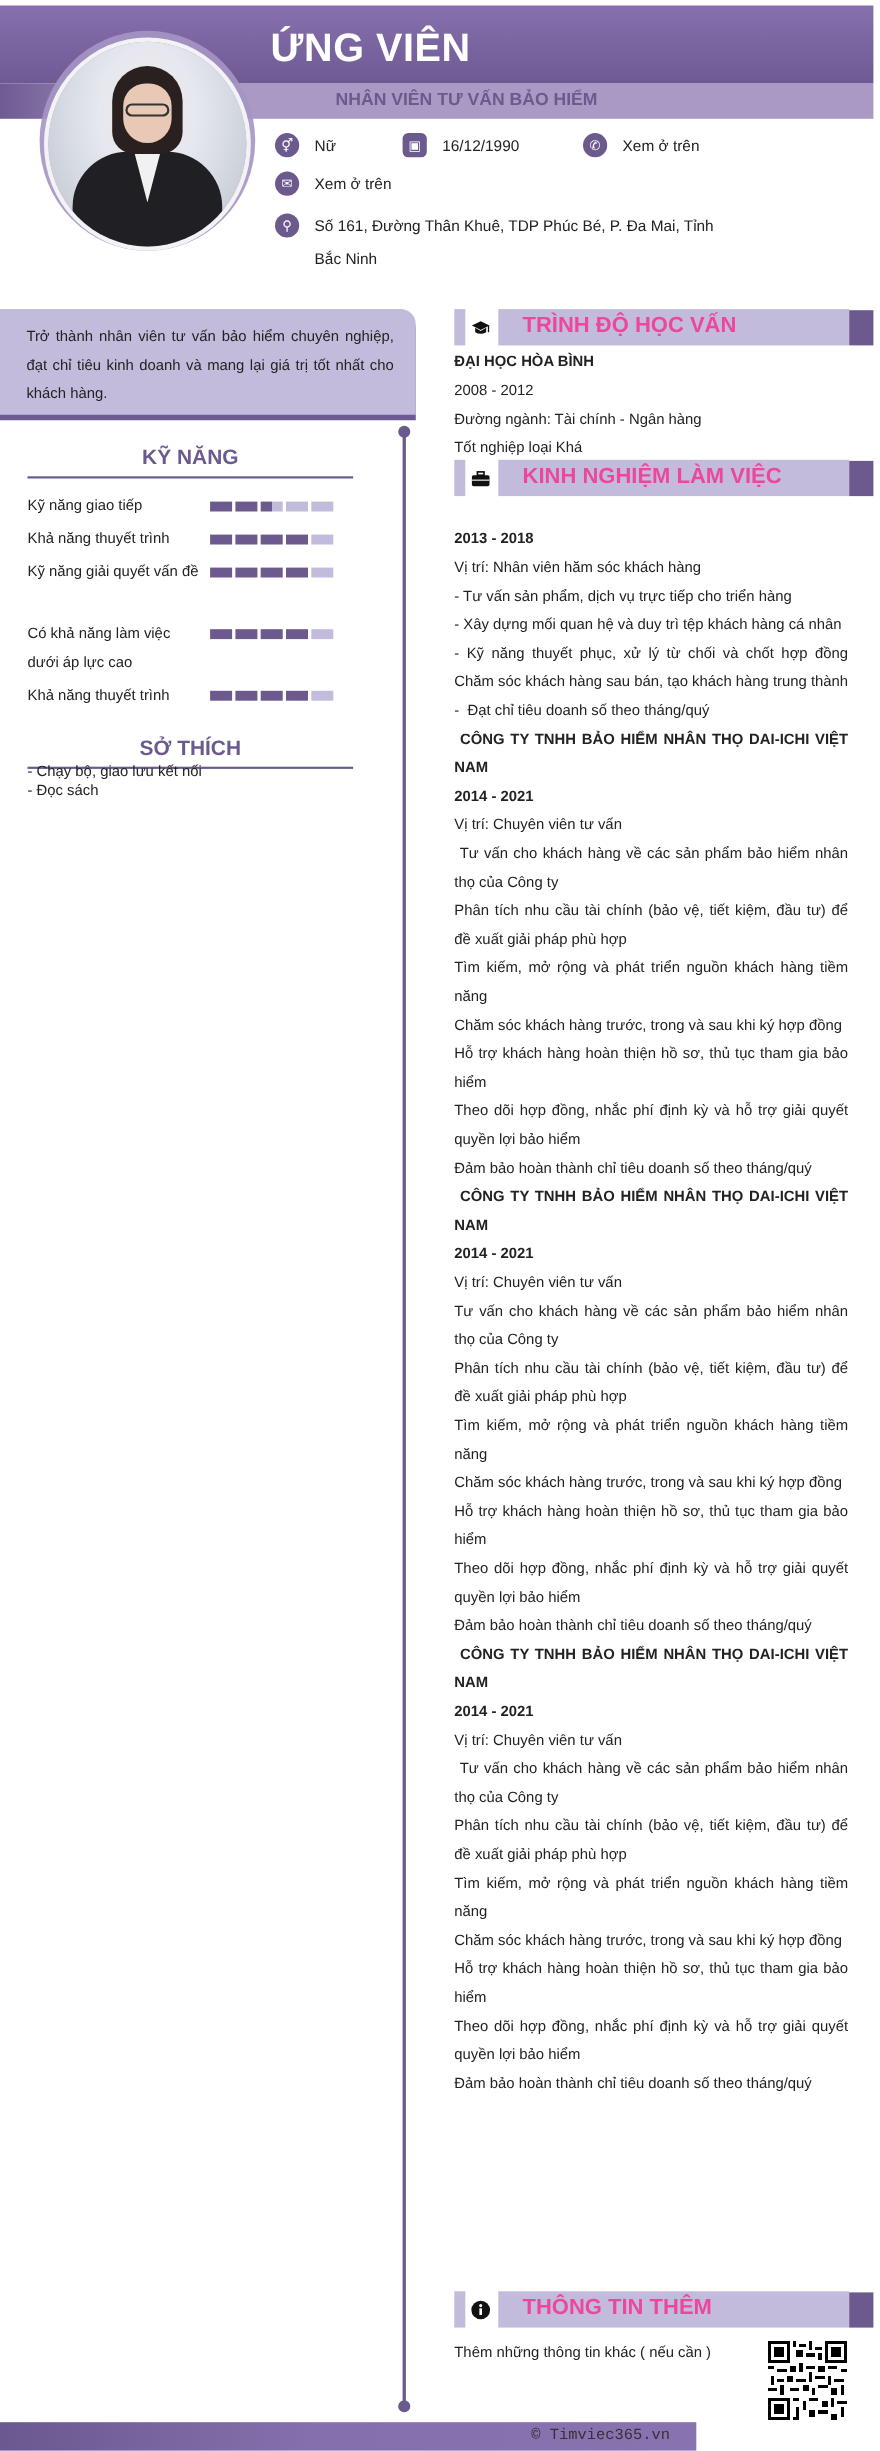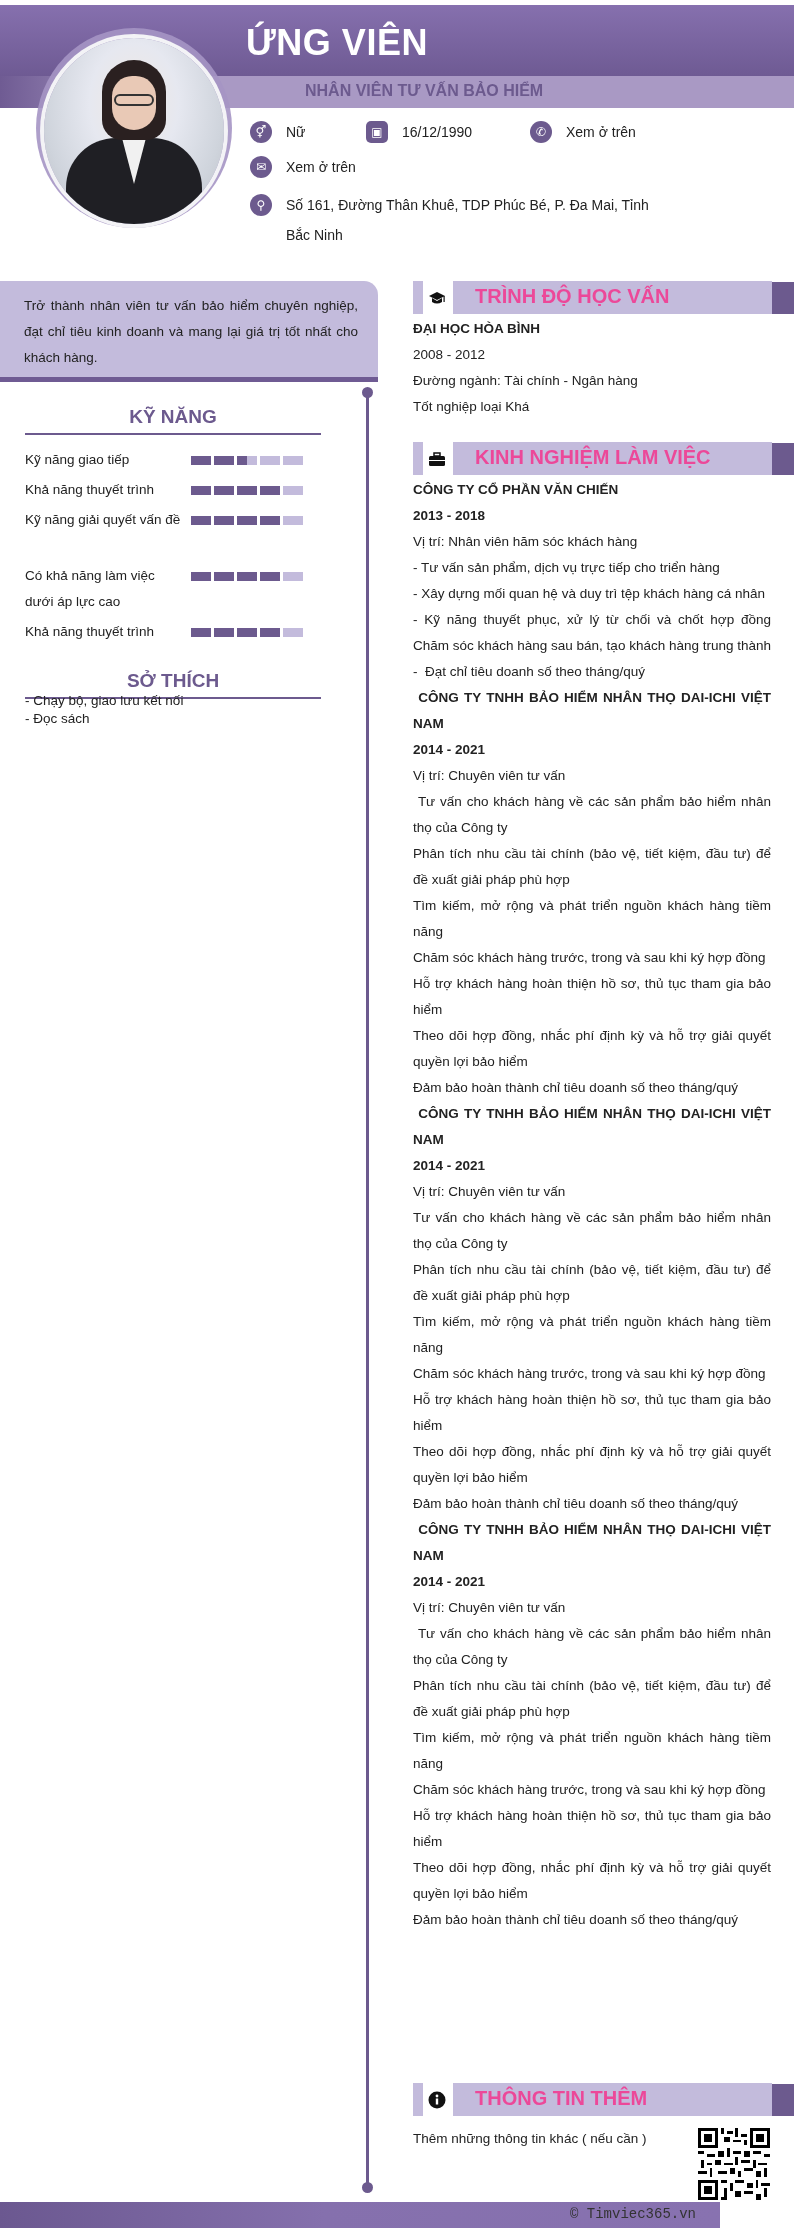--- a/index.html
+++ b/index.html
@@ -58,21 +58,21 @@
   .rsec-bar .b3 { position: absolute; left: 359px; top: 1px; width: 22px; height: 32px; background: #6c5a8e; }
   .rsec-bar .ric { position: absolute; left: 13px; top: 8px; width: 22px; height: 18px; display: flex; align-items: center; justify-content: center; color: #111; font-size: 15px; }
   .rsec-bar .rtitle { position: absolute; left: 62px; top: 4px; font-size: 20px; font-weight: bold; color: #ec4899; }
 
   .rblock { position: absolute; left: 413px; width: 358px; font-size: 13.5px; line-height: 26px; text-align: justify; color: #222; }
   .rblock .strong { font-weight: bold; }
   .rblock p { margin: 0; }
 
   .qr { position: absolute; left: 698px; top: 2128px; width: 72px; height: 72px; background: #fff; }
 
-  .footer { position: absolute; left: 0; top: 2202px; width: 720px; height: 26px;
+  .footer { position: absolute; left: 0; top: 2202px; width: 633px; height: 26px;
     background: linear-gradient(to right, #6b5890 0%, #8570ad 45%, #8872b0 100%); }
   .footer-text { position: absolute; right: 24px; top: 4px; font-family: "Liberation Mono", "DejaVu Sans Mono", monospace; font-size: 14px; color: #333; }
 </style>
 </head>
 <body>
 
 <div class="hdr-top"></div>
 <div class="hdr-stripe"></div>
 <div class="name">ỨNG VIÊN</div>
 <div class="job-title">NHÂN VIÊN TƯ VẤN BẢO HIỂM</div>
@@ -184,36 +184,35 @@
   </span>
   <span class="rtitle">TRÌNH ĐỘ HỌC VẤN</span>
 </div>
 <div class="rblock" style="top:316px;">
   <p class="strong">ĐẠI HỌC HÒA BÌNH</p>
   <p>2008 - 2012</p>
   <p>Đường ngành: Tài chính - Ngân hàng</p>
   <p>Tốt nghiệp loại Khá</p>
 </div>
 
-<div class="rsec-bar" style="top:442px;">
+<div class="rsec-bar" style="top:418px;">
   <div class="b1"></div>
     <div class="b2"></div>
     <div class="b3"></div>
   <span class="ric">
     <svg width="18" height="15" viewBox="0 0 18 15">
         <rect x="6" y="1" width="6" height="3" fill="none" stroke="#111" stroke-width="1.5"></rect>
         <rect x="1" y="4" width="16" height="10" rx="1.5" fill="#111"></rect>
         <rect x="1" y="8" width="16" height="1" fill="#fff"></rect>
       </svg>
   </span>
   <span class="rtitle">KINH NGHIỆM LÀM VIỆC</span>
 </div>
 <div class="rblock" id="exp-block" style="top:477px;">
     <div>
-      <p class="strong" style="white-space: pre-wrap;">CÔNG TY CỔ PHẦN VĂN CHIẾN</p>
       <p class="strong" style="white-space: pre-wrap;">2013 - 2018</p>
       <p style="white-space: pre-wrap;">Vị trí: Nhân viên hăm sóc khách hàng</p>
       <p style="white-space: pre-wrap;">- Tư vấn sản phẩm, dịch vụ trực tiếp cho triển hàng</p>
       <p style="white-space: pre-wrap;">- Xây dựng mối quan hệ và duy trì tệp khách hàng cá nhân</p>
       <p style="white-space: pre-wrap;">- Kỹ năng thuyết phục, xử lý từ chối và chốt hợp đồng Chăm sóc khách hàng sau bán, tạo khách hàng trung thành</p>
       <p style="white-space: pre-wrap;">-  Đạt chỉ tiêu doanh số theo tháng/quý</p>
     </div>
     <div>
       <p class="strong" style="white-space: pre-wrap;"> CÔNG TY TNHH BẢO HIỂM NHÂN THỌ DAI-ICHI VIỆT NAM</p>
       <p class="strong" style="white-space: pre-wrap;">2014 - 2021</p>

